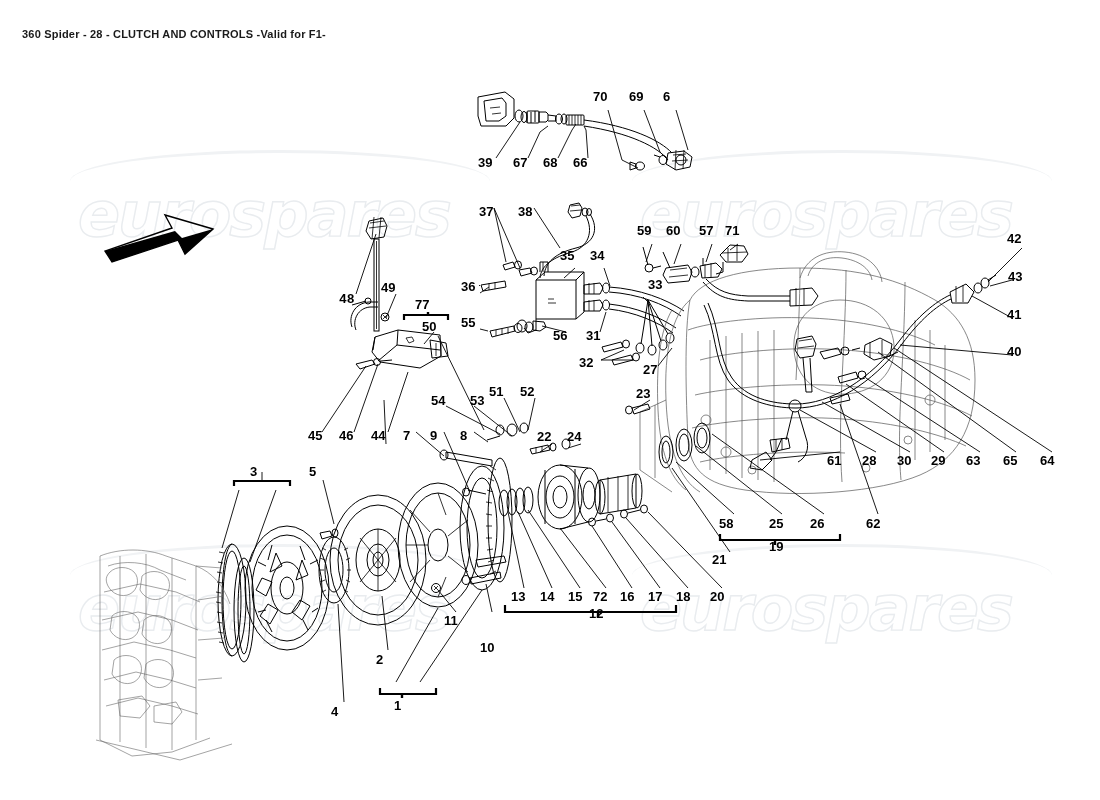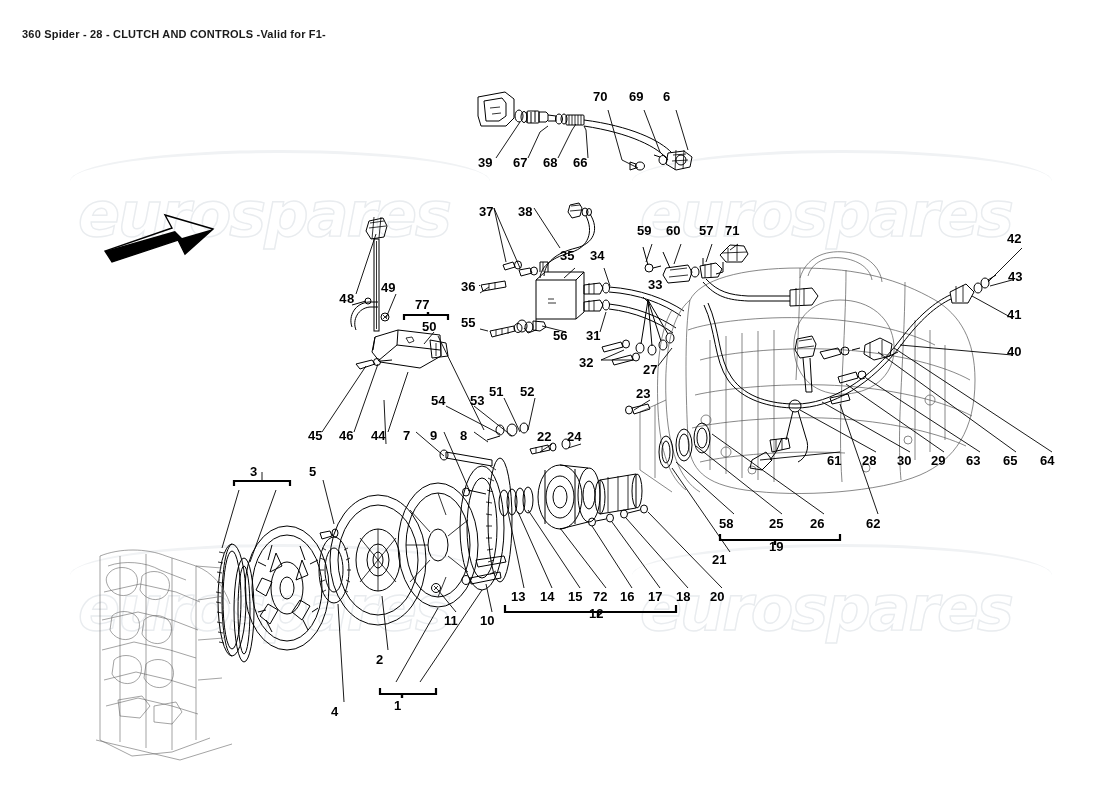--- a/index.html
+++ b/index.html
@@ -573,20 +573,20 @@
       <div class="cn" style="left: 712px; top: 553px;">21</div>
       <div class="cn" style="left: 511px; top: 590px;">13</div>
       <div class="cn" style="left: 540px; top: 590px;">14</div>
       <div class="cn" style="left: 568px; top: 590px;">15</div>
       <div class="cn" style="left: 593px; top: 590px;">72</div>
       <div class="cn" style="left: 620px; top: 590px;">16</div>
       <div class="cn" style="left: 648px; top: 590px;">17</div>
       <div class="cn" style="left: 676px; top: 590px;">18</div>
       <div class="cn" style="left: 710px; top: 590px;">20</div>
       <div class="cn" style="left: 444px; top: 614px;">11</div>
-      <div class="cn" style="left: 480px; top: 614px;">10</div>
+      <div class="cn" style="left: 480px; top: 641px;">10</div>
       <div class="cn" style="left: 589px; top: 607px;">12</div>
       <div class="cn" style="left: 376px; top: 653px;">2</div>
       <div class="cn" style="left: 331px; top: 705px;">4</div>
       <div class="cn" style="left: 394px; top: 699px;">1</div>
     </div>
 
 </div>
 
 </body></html>

